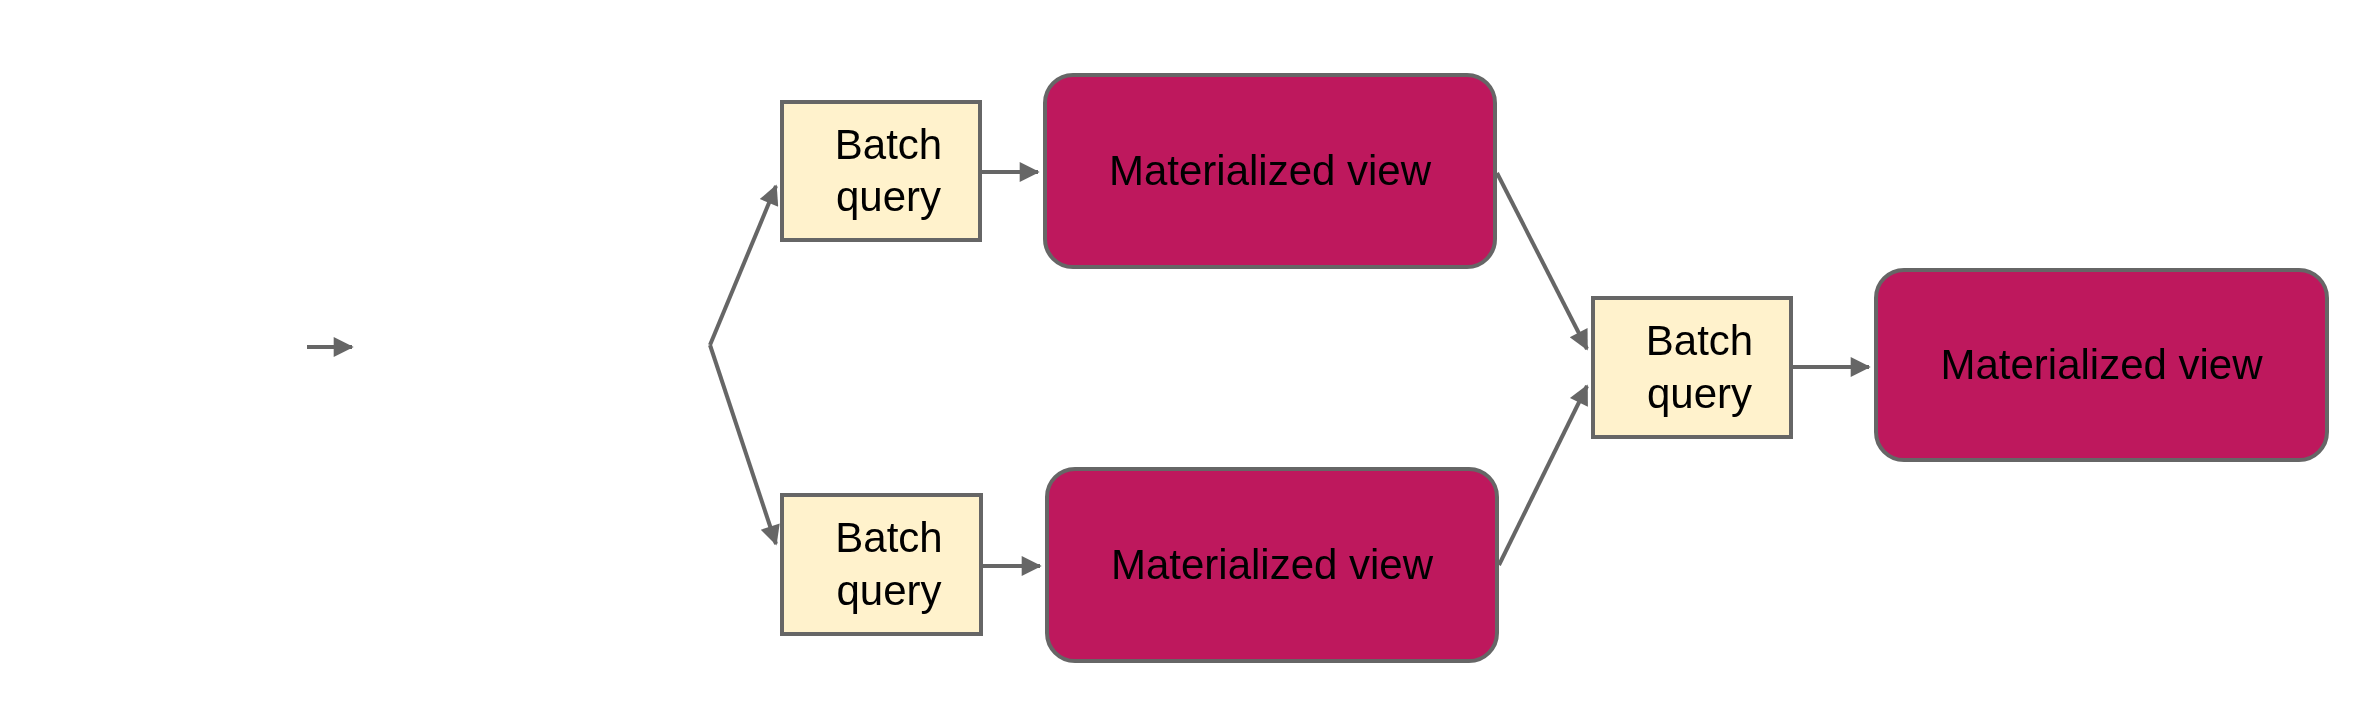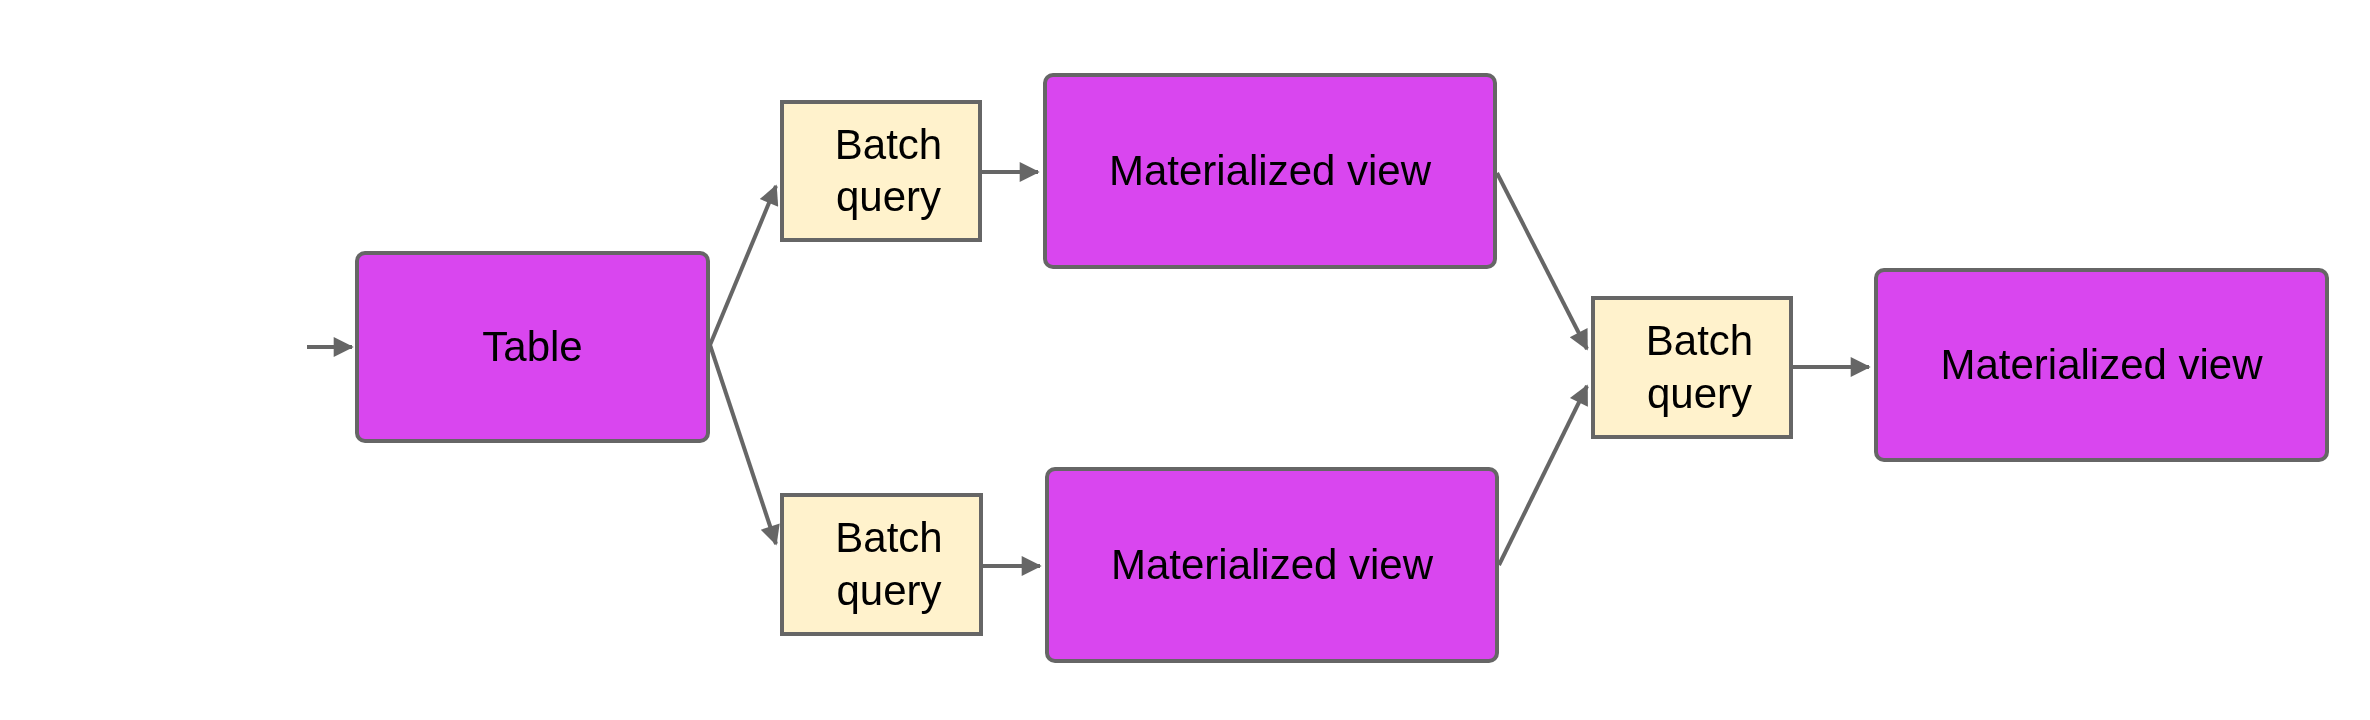--- a/index.html
+++ b/index.html
@@ -35,23 +35,23 @@
     line-height: 1.25;
     padding: 0 8px;
   }
   .node-query {
     background: #fff2cc;
     border: 4px solid #666666;
     border-radius: 0;
     padding-left: 23px;
   }
   .node-table {
-    background: #d946ef;
+    background: #be185d;
     border: 4px solid #666666;
-    border-radius: 10px;
+    border-radius: 30px;
     align-items: center;
   }
   
   #n-streaming-query      { left: 32px;   top: 276px; width: 275px; height: 142px; }
   #n-table                { left: 355px;  top: 251px; width: 355px; height: 192px; }
   #n-batch-query-top      { left: 780px;  top: 100px; width: 202px; height: 142px; }
   #n-mv-top               { left: 1043px; top: 73px;  width: 454px; height: 196px; }
   #n-batch-query-bottom   { left: 780px;  top: 493px; width: 203px; height: 143px; }
   #n-mv-bottom            { left: 1045px; top: 467px; width: 454px; height: 196px; }
   #n-batch-query-right    { left: 1591px; top: 296px; width: 202px; height: 143px; }
@@ -77,23 +77,20 @@
     <line class="edge" x1="710" y1="345" x2="776" y2="186" marker-end="url(#arrowhead)"></line>
     <line class="edge" x1="710" y1="345" x2="776" y2="544" marker-end="url(#arrowhead)"></line>
     <line class="edge" x1="982" y1="172" x2="1038" y2="172" marker-end="url(#arrowhead)"></line>
     <line class="edge" x1="983" y1="566" x2="1040" y2="566" marker-end="url(#arrowhead)"></line>
     <line class="edge" x1="1497" y1="173" x2="1587" y2="349" marker-end="url(#arrowhead)"></line>
     <line class="edge" x1="1499" y1="565" x2="1587" y2="386" marker-end="url(#arrowhead)"></line>
     <line class="edge" x1="1793" y1="367" x2="1869" y2="367" marker-end="url(#arrowhead)"></line>
   </svg>
 
 
-  <div class="node node-table" id="n-table">
-    <span>Table</span>
-  </div>
 
   <div class="node node-query" id="n-batch-query-top">
     <span>Batch query</span>
   </div>
 
   <div class="node node-table" id="n-mv-top">
     <span>Materialized view</span>
   </div>
 
   <div class="node node-query" id="n-batch-query-bottom">

